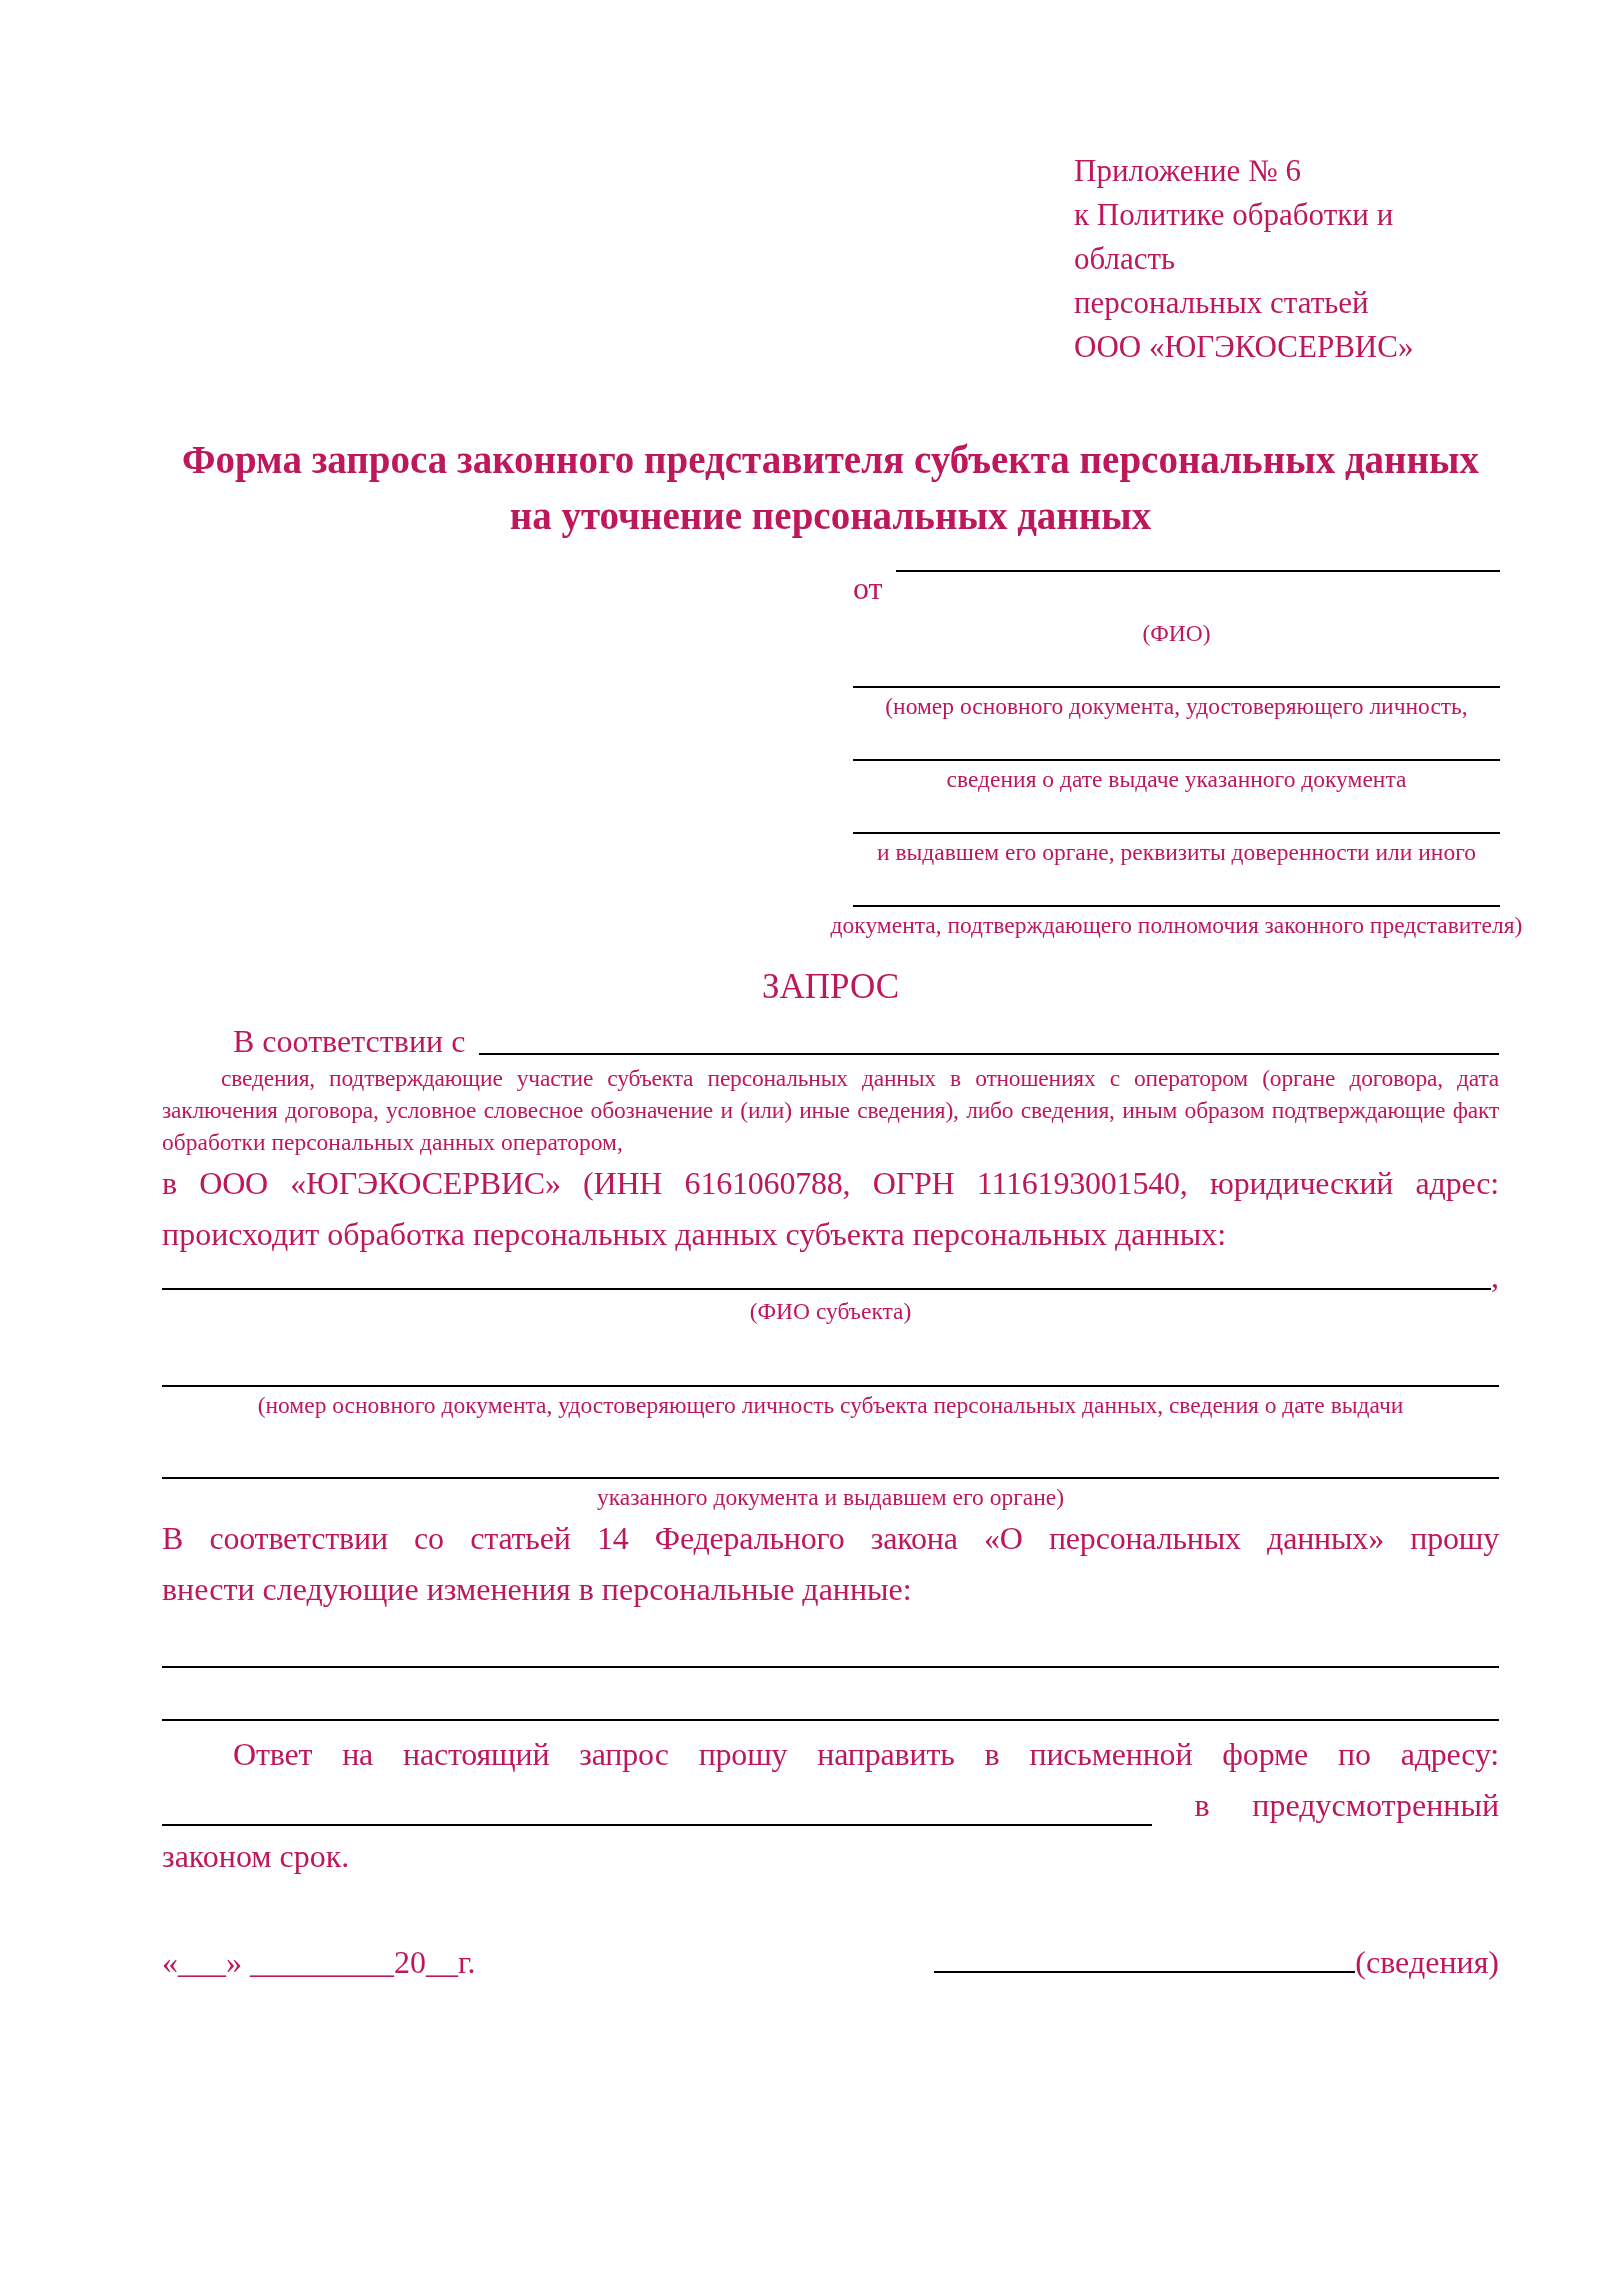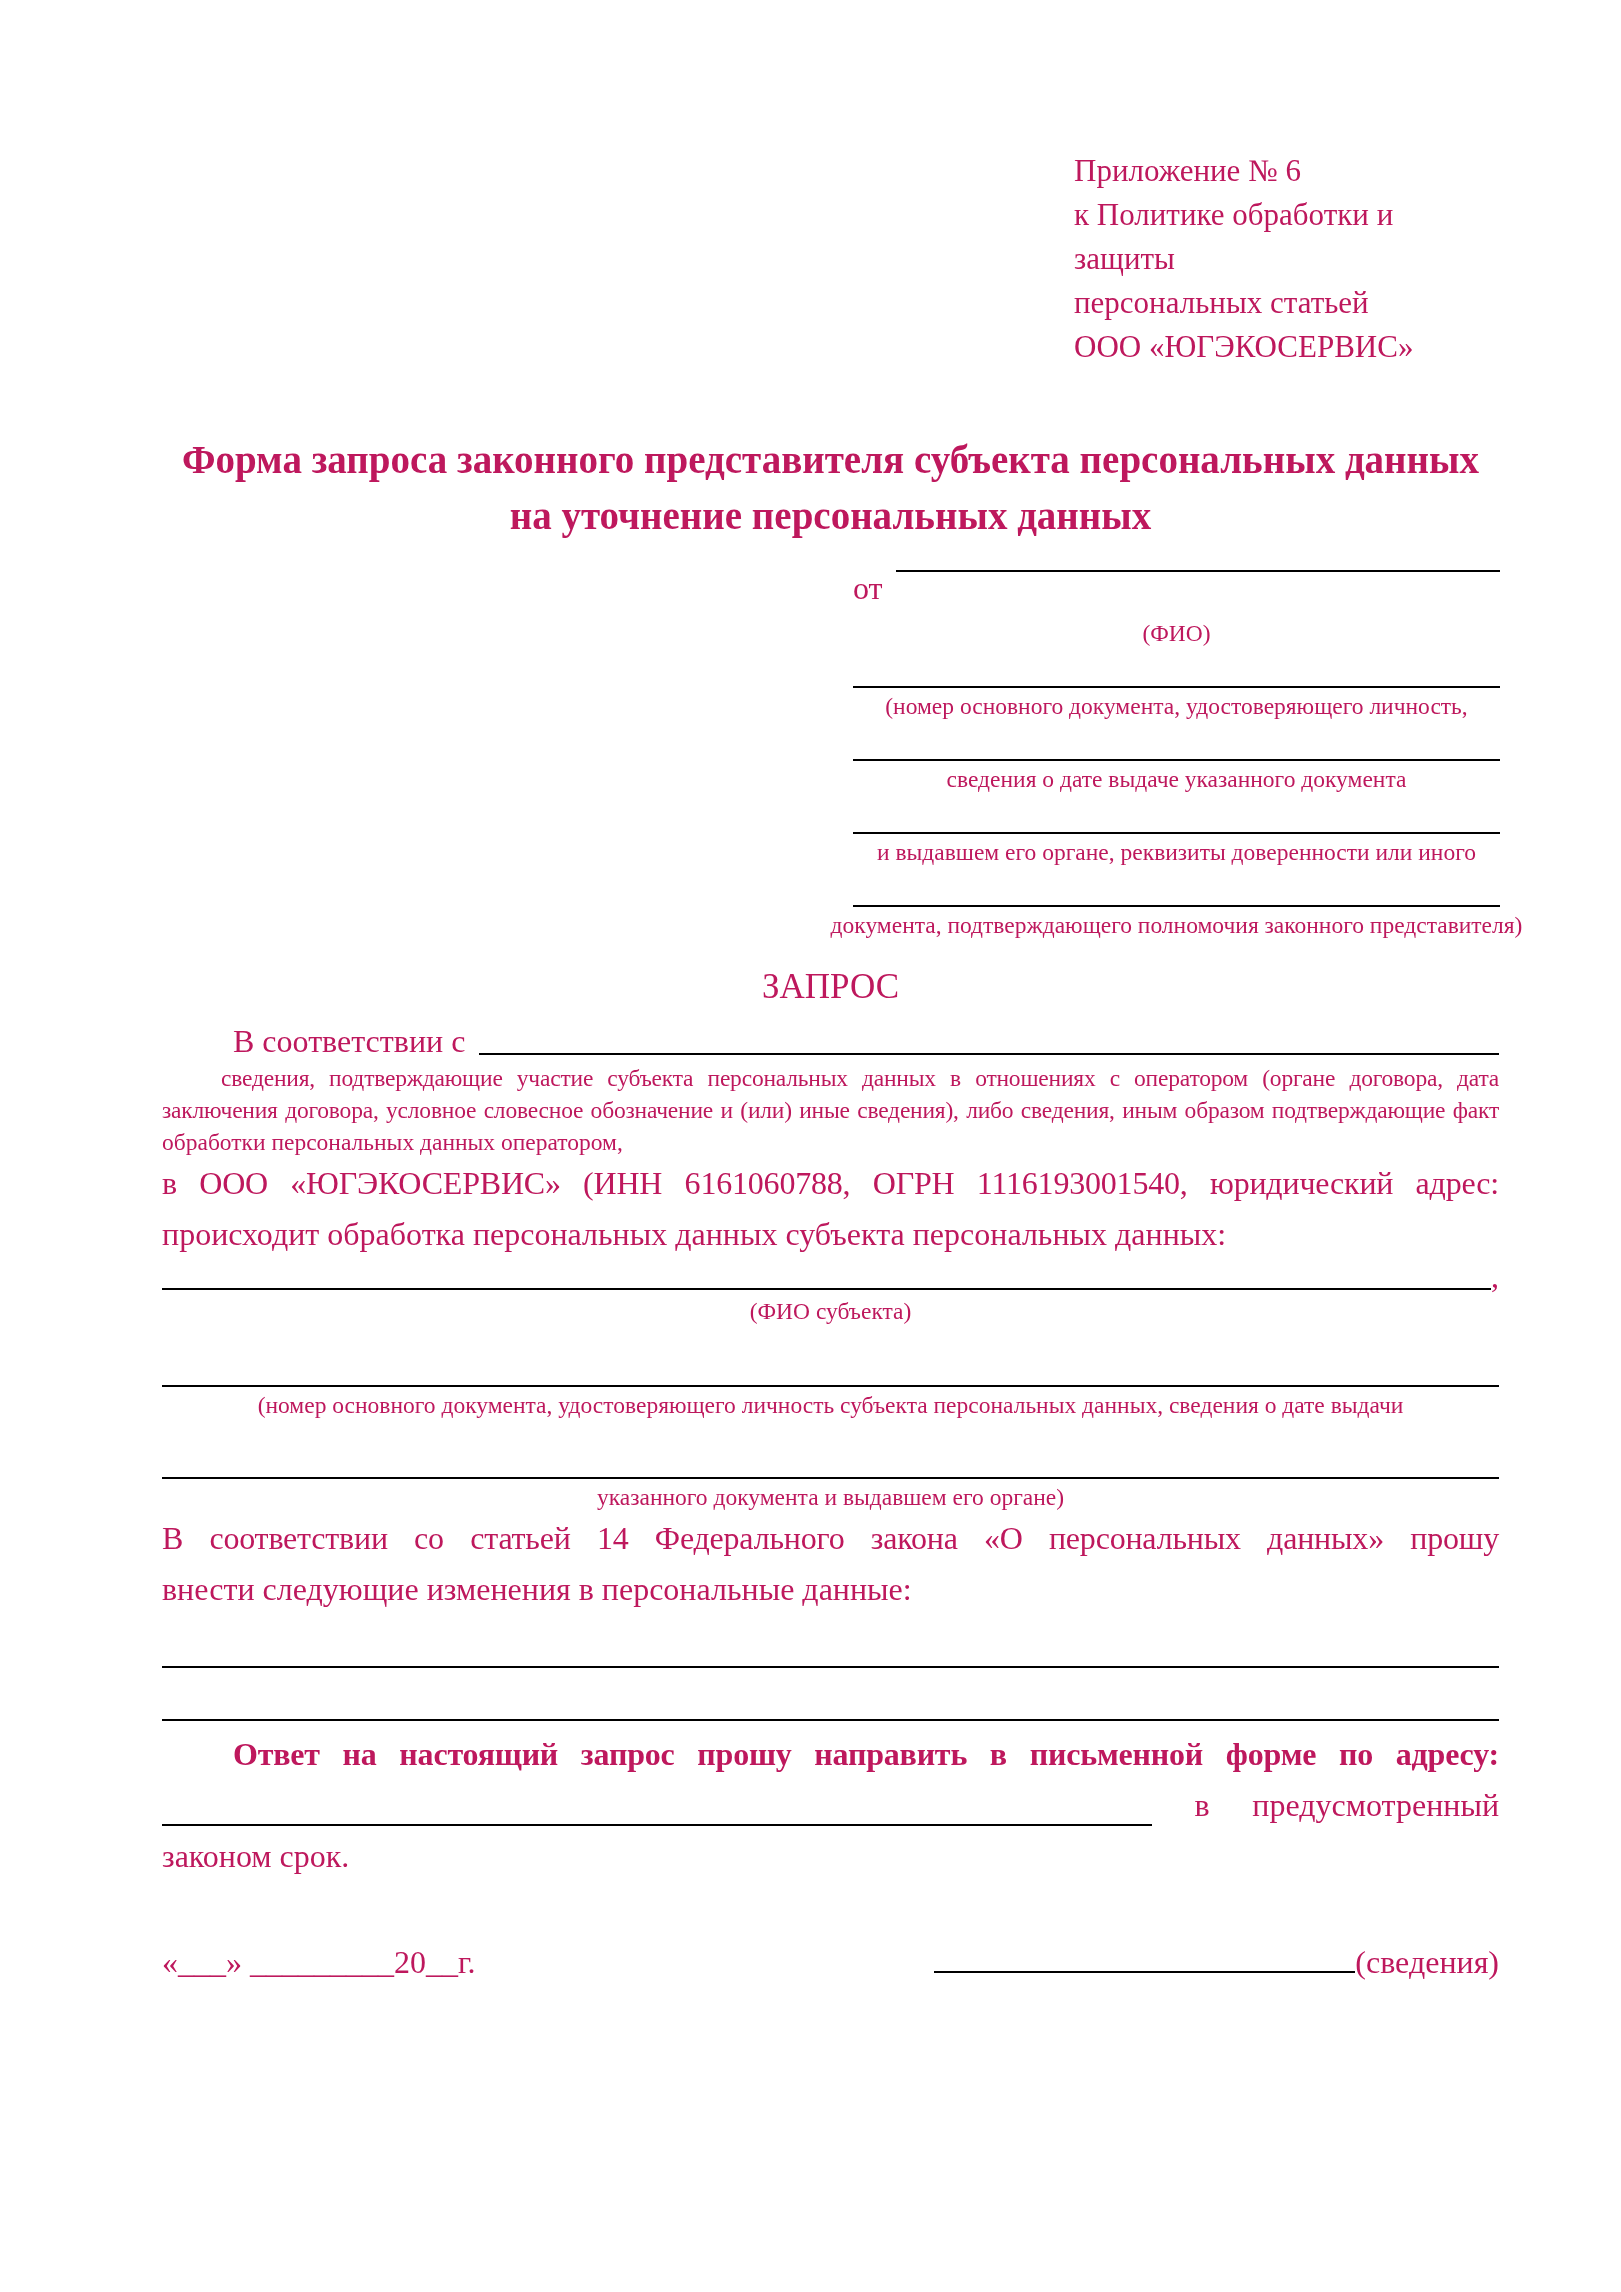--- a/index.html
+++ b/index.html
@@ -119,21 +119,21 @@
   }
 
   
   .changes-blank {
     border-bottom: 2.9px solid #000;
     height: 51px;
   }
 
   
   .answer { font-size: 32px; line-height: 51px; margin-top: 7.8px; }
-  .answer .ind { padding-left: 71px; font-weight: bold; }
+  .answer .ind { padding-left: 71px; }
   .answer-line2 {
     display: flex;
     justify-content: space-between;
     align-items: flex-end;
     height: 51px;
   }
   .answer-line2 .blank-inline {
     width: 990px;
     border-bottom: 2.9px solid #000;
     margin-bottom: 4.9px;
@@ -154,21 +154,21 @@
     border-bottom: 2.9px solid #000;
   }
 </style>
 </head>
 <body>
 
 <div class="page">
 
   <div class="header-note">
     <div>Приложение № 6</div>
-    <div>к Политике обработки и защиты</div>
+    <div>к Политике обработки и область</div>
     <div>персональных статьей</div>
     <div>ООО «ЮГЭКОСЕРВИС»</div>
   </div>
 
   <div class="title">
     <div>Форма запроса законного представителя субъекта персональных данных</div>
     <div>на уточнение персональных данных</div>
   </div>
 
   <div class="addressee">

